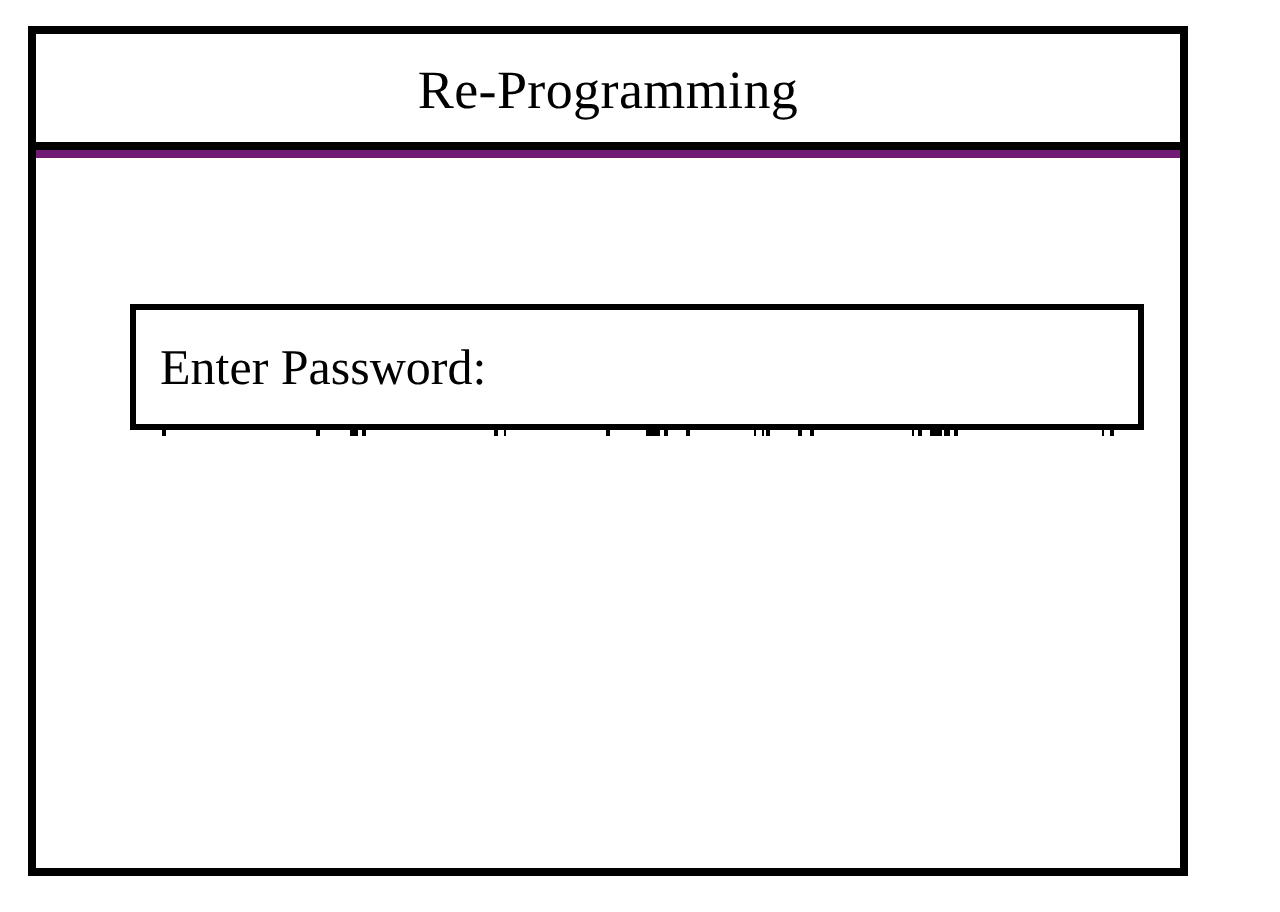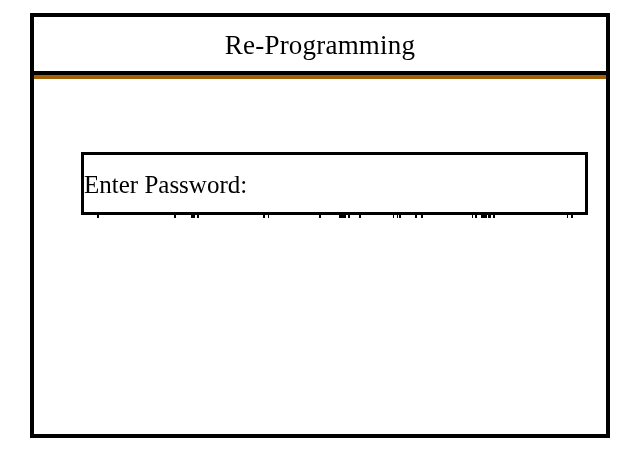--- a/index.html
+++ b/index.html
@@ -14,26 +14,26 @@
     position: relative;
     overflow: hidden;
     font-family: "Liberation Serif", "DejaVu Serif", serif;
     color: #000000;
     -webkit-font-smoothing: none;
   }
 
   
   #dialog-window {
     position: absolute;
-    left: 30px;
+    left: 14px;
     top: 13px;
     width: 580px;
     height: 425px;
     box-sizing: border-box;
-    background: #a16207;
+    background: #701a75;
     border: 4px solid #000000;
   }
 
   
   #title-bar {
     position: absolute;
     left: 0;
     top: 0;
     right: 0;
     height: 58px;
@@ -73,21 +73,21 @@
     height: 63px;
     box-sizing: border-box;
     border: 3px solid #000000;
     background: #ffffff;
     display: flex;
     align-items: center;
   }
   #password-label {
     font-size: 25px;
     line-height: 1;
-    padding-left: 0;
+    padding-left: 12px;
     white-space: nowrap;
     position: relative;
     top: 1px;
   }
   #password-input {
     flex: 1 1 auto;
     height: 100%;
     border: 0;
     outline: 0;
     background: transparent;

